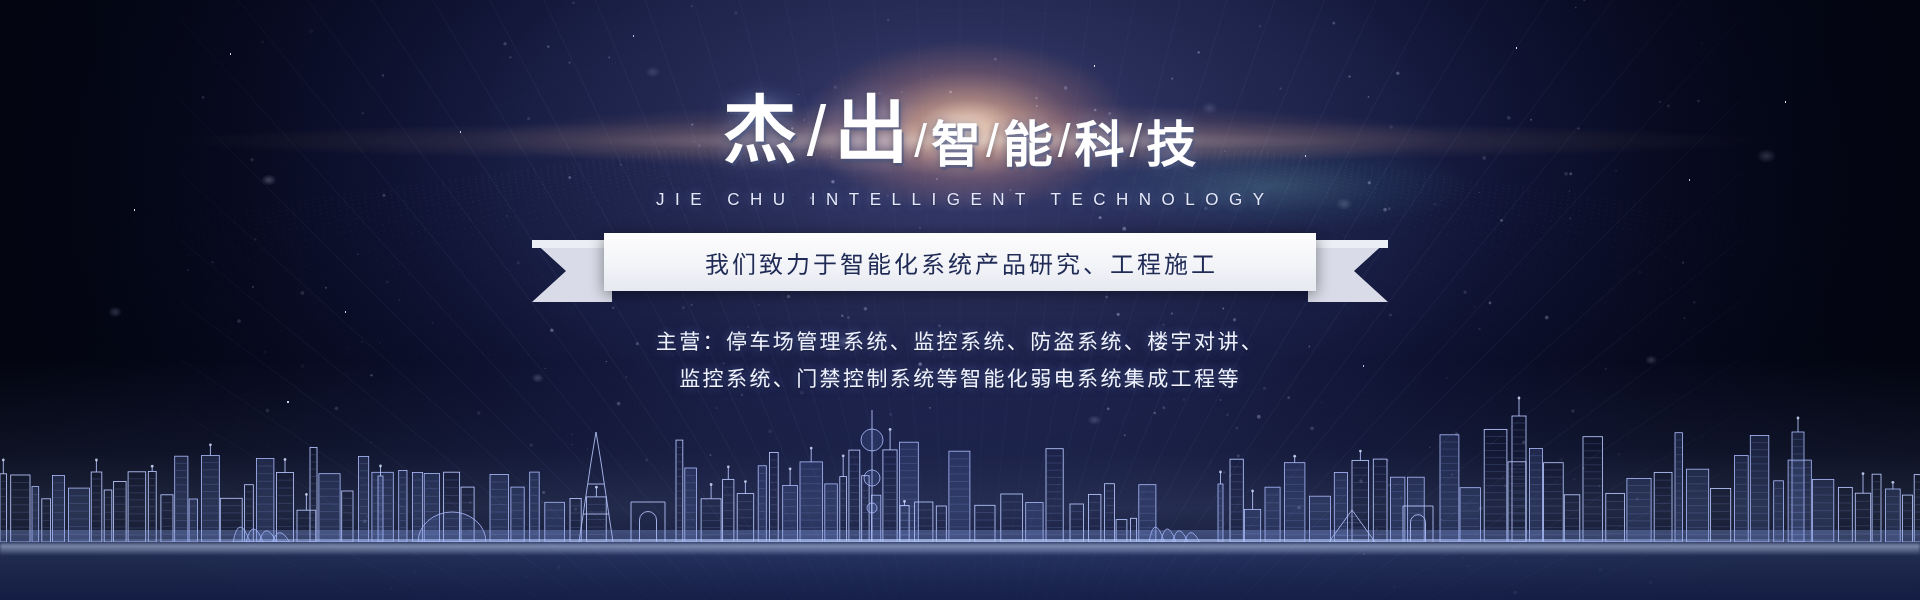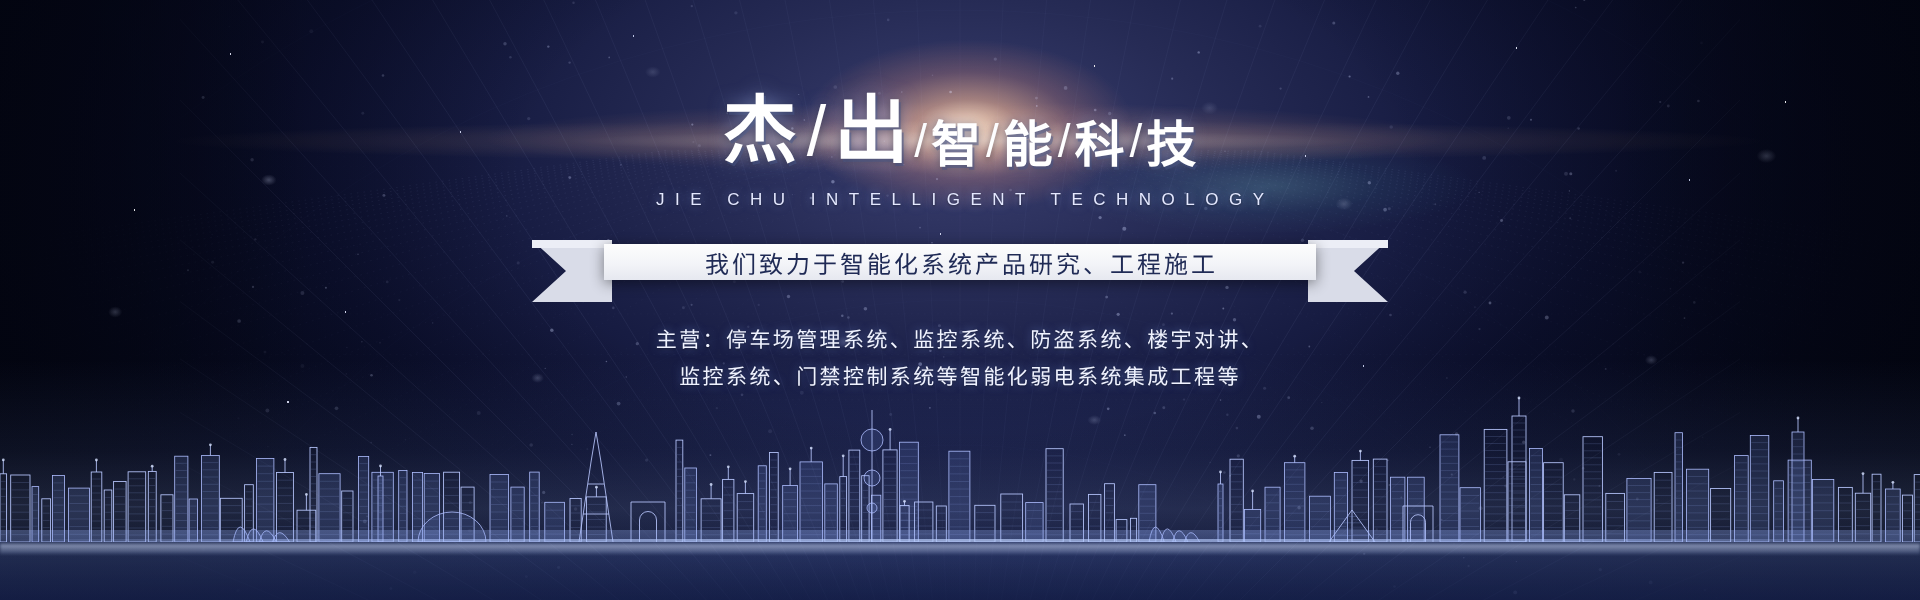--- a/index.html
+++ b/index.html
@@ -142,21 +142,21 @@
   }
 
   
   #ribbon-wrap{
     margin-top:24px;
     position:relative;height:56px;
     display:flex;align-items:center;justify-content:center;
   }
   #ribbon{
     position:relative;
-    width:712px;height:36px;
+    width:712px;height:58px;
     background:linear-gradient(180deg,#fdfdfd 0%,#f3f4f8 55%,#e6e8f0 100%);
     display:flex;align-items:center;justify-content:center;
     box-shadow:0 3px 14px rgba(0,0,0,.45);
     z-index:3;
   }
   #ribbon-text{
     font-size:24px;color:#1f2a55;letter-spacing:3px;text-indent:3px;font-weight:500;
     white-space:nowrap;
   }
   .tail{
@@ -166,21 +166,21 @@
   #tail-l{left:calc(50% - 356px - 72px);}
   #tail-r{right:calc(50% - 356px - 72px);}
 
   
   #desc{
     margin-top:34px;
     color:#f0f3ff;font-size:21px;line-height:1.75;letter-spacing:2.4px;
     text-shadow:0 0 9px rgba(120,150,235,.55),0 1px 3px rgba(0,0,0,.65);
     font-weight:400;
   }
-  #desc div{white-space:nowrap;font-family:Liberation Mono, monospace;}
+  #desc div{white-space:nowrap;}
 
   
   #skyline{
     position:absolute;left:0;right:0;bottom:0;height:240px;z-index:15;
   }
   #sky-haze{
     position:absolute;left:0;right:0;bottom:0;height:240px;
     background:linear-gradient(180deg, rgba(90,110,190,0) 0%, rgba(110,135,215,.10) 38%, rgba(140,165,235,.20) 62%, rgba(90,115,200,.16) 82%, rgba(20,30,70,.30) 100%);
     pointer-events:none;
   }

